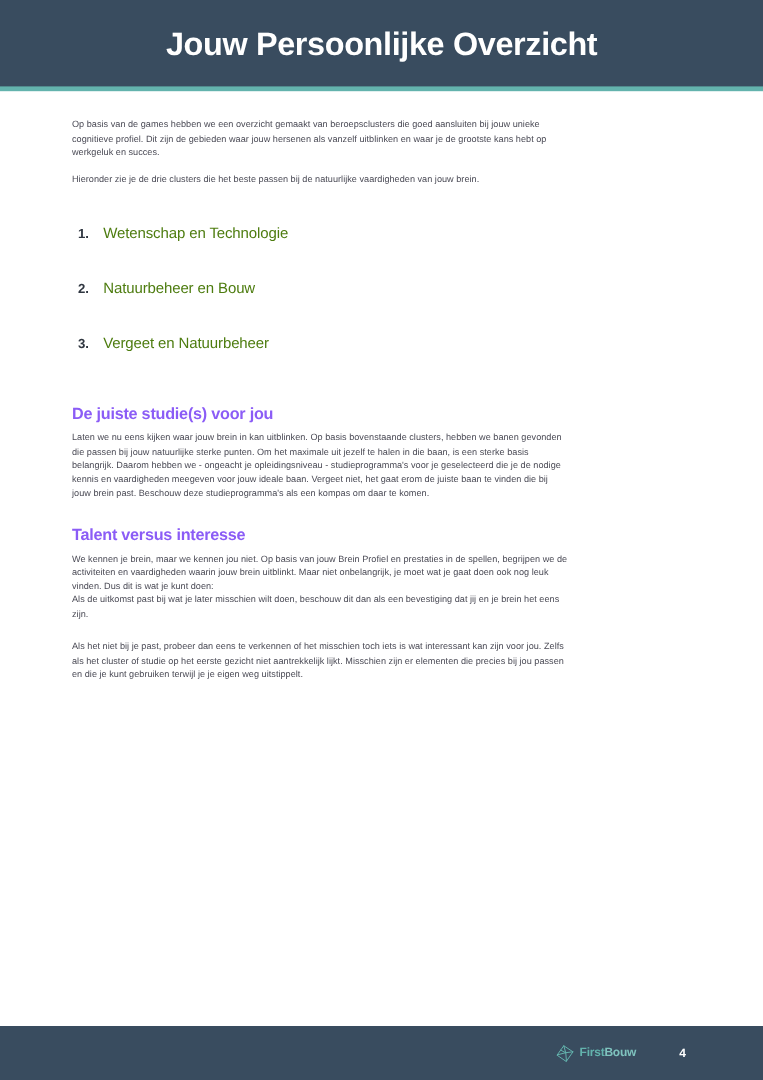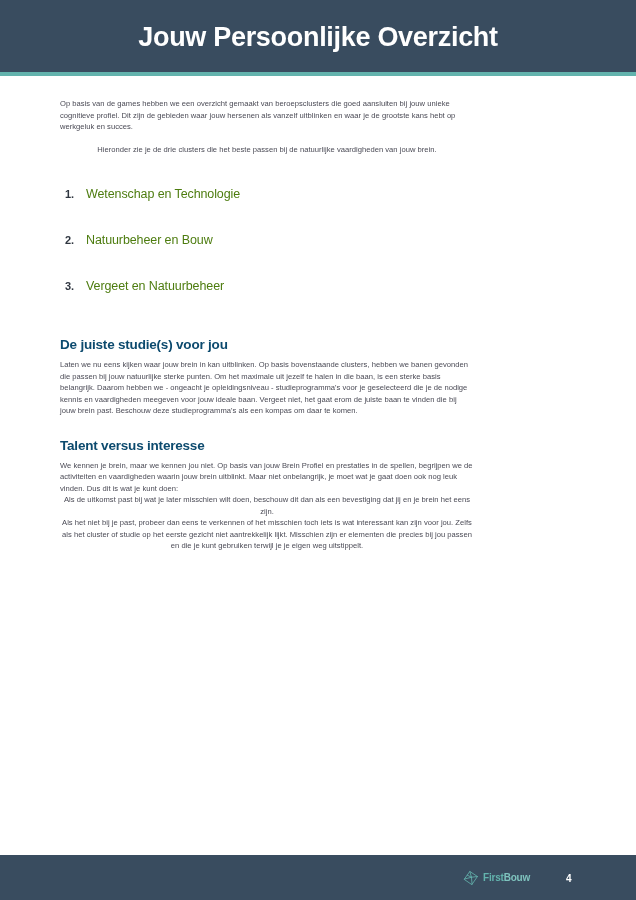--- a/index.html
+++ b/index.html
@@ -64,21 +64,20 @@
 
   .body-text {
     font-size: 7.6px;
     line-height: 11.5px;
     color: #4a4a55;
     margin: 0;
     letter-spacing: 0.02px;
   }
   .body-text + .body-text {
     margin-top: 11px;
-    text-align: center;
   }
 
   
   .cluster-list {
     list-style: none;
     margin: 32px 0 0 0;
     padding: 0;
   }
   .cluster-item {
     display: flex;
@@ -105,21 +104,21 @@
     text-align: right;
   }
 
   
   .section {
     margin-top: 0;
   }
   .section-heading {
     font-size: 13.5px;
     font-weight: bold;
-    color: #0c4a6e;
+    color: #8b5cf6;
     margin: 16px 0 7px 0;
     letter-spacing: -0.2px;
   }
   .section-studie {
     margin-top: 44px;
   }
   .section-talent {
     margin-top: 21px;
   }
 
@@ -210,21 +209,21 @@
 
     <div class="section section-studie">
       <h2 class="section-heading">De juiste studie(s) voor jou</h2>
       <p class="body-text">Laten we nu eens kijken waar jouw brein in kan uitblinken. Op basis bovenstaande clusters, hebben we banen gevonden die passen bij jouw natuurlijke sterke punten. Om het maximale uit jezelf te halen in die baan, is een sterke basis belangrijk. Daarom hebben we - ongeacht je opleidingsniveau - studieprogramma's voor je geselecteerd die je de nodige kennis en vaardigheden meegeven voor jouw ideale baan. Vergeet niet, het gaat erom de juiste baan te vinden die bij jouw brein past. Beschouw deze studieprogramma's als een kompas om daar te komen.</p>
     </div>
 
     <div class="section section-talent">
       <h2 class="section-heading">Talent versus interesse</h2>
       <p class="body-text">We kennen je brein, maar we kennen jou niet. Op basis van jouw Brein Profiel en prestaties in de spellen, begrijpen we de activiteiten en vaardigheden waarin jouw brein uitblinkt. Maar niet onbelangrijk, je moet wat je gaat doen ook nog leuk vinden. Dus dit is wat je kunt doen:</p>
       <p class="body-text" style="margin-top:0;">Als de uitkomst past bij wat je later misschien wilt doen, beschouw dit dan als een bevestiging dat jij en je brein het eens zijn.</p>
-      <p class="body-text" style="margin-top:0;">Als het niet bij je past, probeer dan eens te verkennen of het misschien toch iets is wat interessant kan zijn voor jou. Zelfs als het cluster of studie op het eerste gezicht niet aantrekkelijk lijkt. Misschien zijn er elementen die precies bij jou passen en die je kunt gebruiken terwijl je je eigen weg uitstippelt.</p>
+      <p class="body-text" style="margin-top:16px;">Als het niet bij je past, probeer dan eens te verkennen of het misschien toch iets is wat interessant kan zijn voor jou. Zelfs als het cluster of studie op het eerste gezicht niet aantrekkelijk lijkt. Misschien zijn er elementen die precies bij jou passen en die je kunt gebruiken terwijl je je eigen weg uitstippelt.</p>
     </div>
 
   </div>
 
   <div class="footer-band">
     <div class="footer-inner">
 
       <div class="footer-logo">
         <svg class="footer-logo-mark" viewBox="0 0 24 24">
           <g fill="none" stroke="#63b3ad" stroke-width="1.1" stroke-linejoin="round" stroke-linecap="round">

